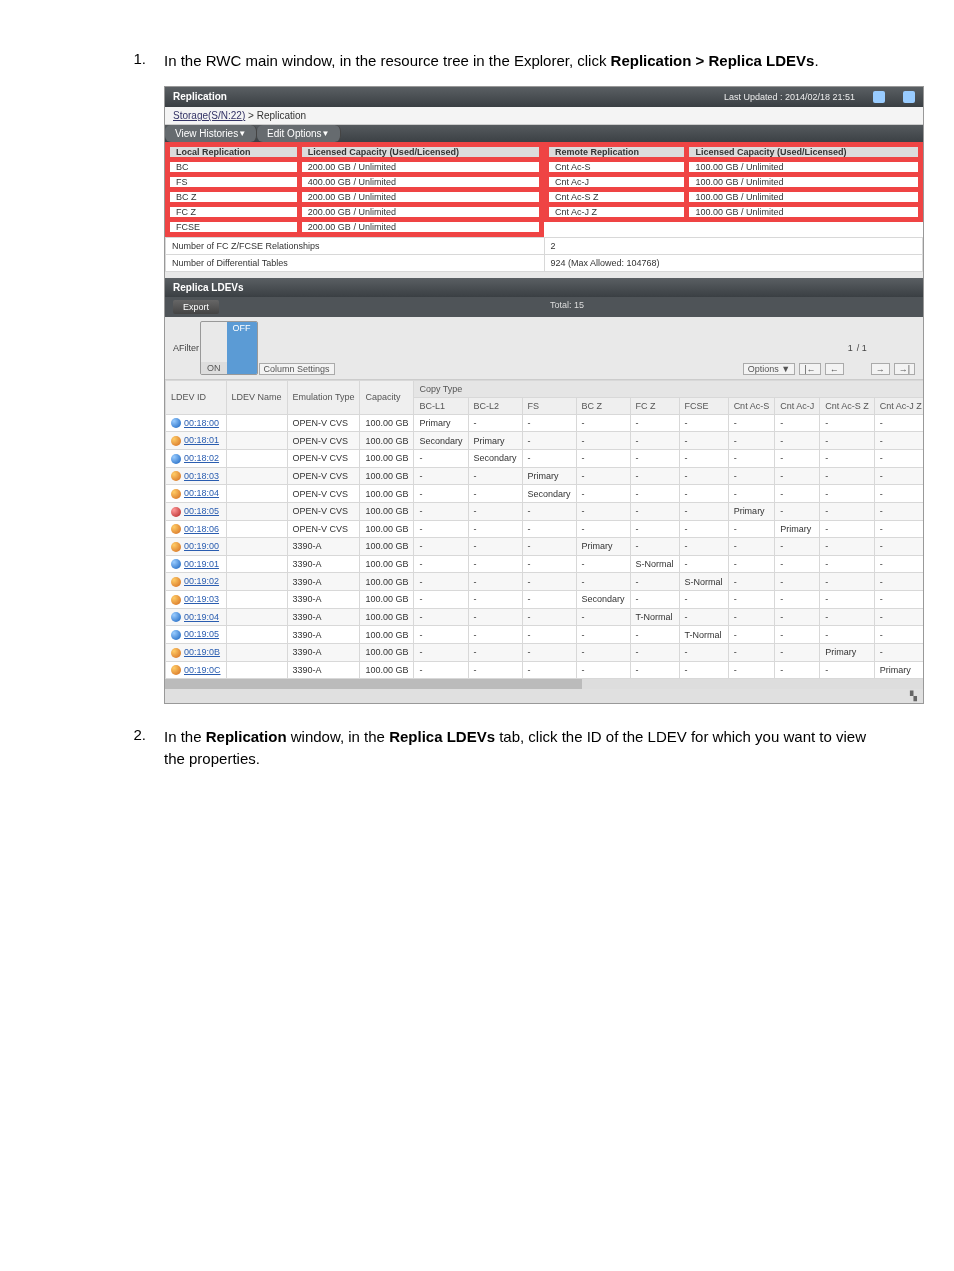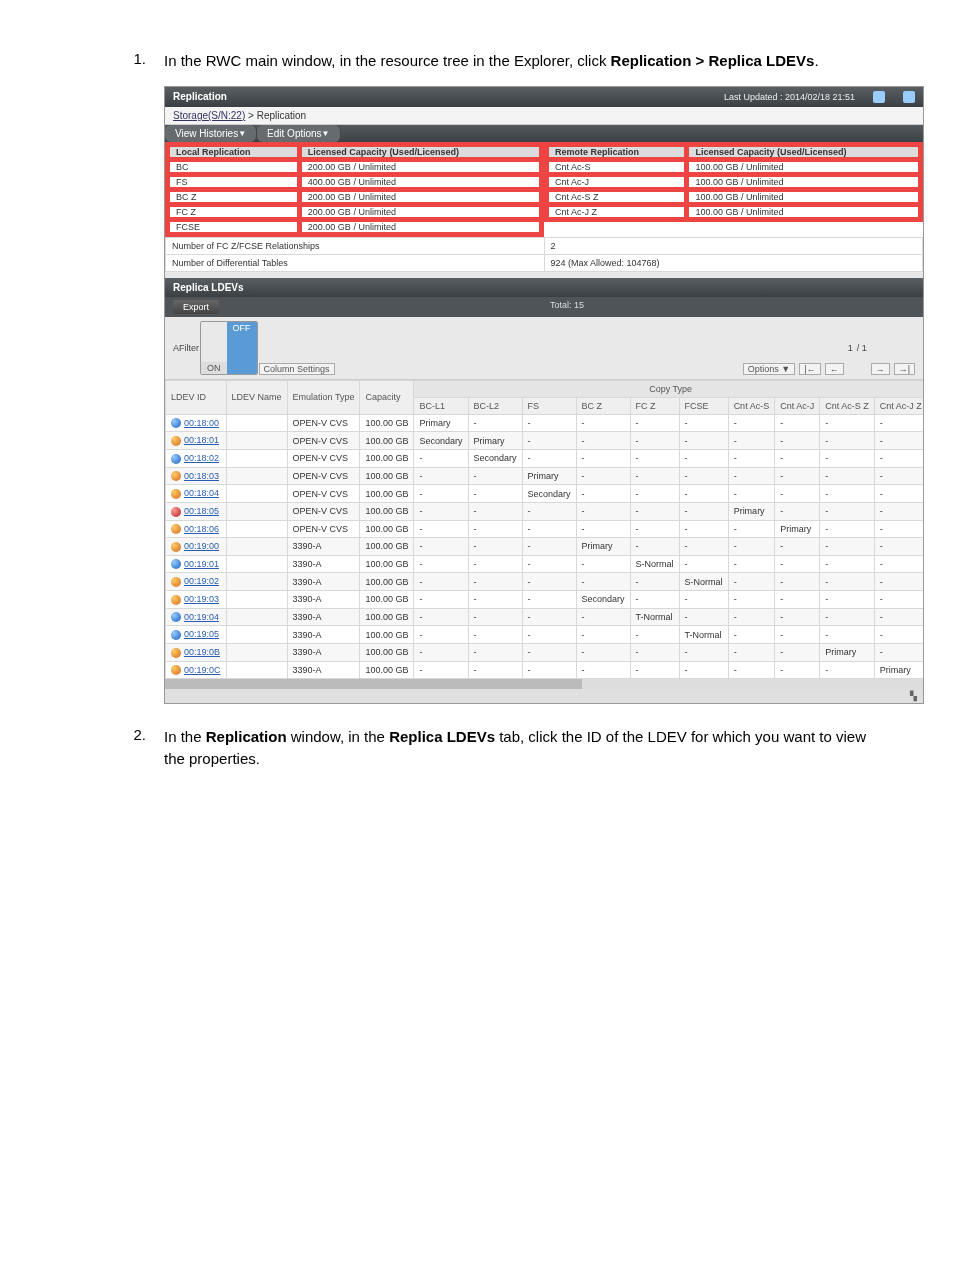--- a/index.html
+++ b/index.html
@@ -31,21 +31,21 @@
   .sub-toolbar .left { display:flex; align-items:center; gap:1px; color:#444; font-size:9px; }
   .sub-toolbar .toggle { display:flex; border:1px solid #999; border-radius:2px; overflow:hidden; }
   .sub-toolbar .toggle span { padding:1px 6px; font-size:9px; }
   .sub-toolbar .toggle .on { background:#5b9bd5; color:#fff; }
   .sub-toolbar .toggle .off { background:#ddd; color:#555;margin-top:40px; }
   .sub-toolbar .right { font-size:9px; color:#444; display:flex; align-items:center; gap:4px;}
   .mini-btn { display:inline-block; border:1px solid #aaa; background:#f3f3f3; padding:0 4px; font-size:9px; color:#555;margin-top:42px; }
   .data-table { width:100%; border-collapse:collapse; font-size:9px; background:#fff; color:#333; }
   .data-table th, .data-table td { border:1px solid #d8d8d8; padding:3px 5px; text-align:left; white-space:nowrap; }
   .data-table th { background:#efefef; color:#555; font-weight:normal; }
-  .data-table th.group { text-align:center; background:#e5e5e5; }
+  .data-table th.group { background:#e5e5e5; }
   .data-table tbody tr:nth-child(even) { background:#f7f7f7; }
   .ldev-link { color:#2a5db0; text-decoration:underline; }
   .orb { width:10px; height:10px; border-radius:50%; display:inline-block; vertical-align:middle; margin-right:3px; }
   .orb.blue { background:radial-gradient(circle at 30% 30%, #9cf, #1560bd); }
   .orb.orange { background:radial-gradient(circle at 30% 30%, #fc6, #d2691e); }
   .orb.red { background:radial-gradient(circle at 30% 30%, #f99, #b22222); }
   .panel-footer { background:#e0e0e0; padding:2px 6px; font-size:9px; color:#666; display:flex; justify-content:flex-end; }
   .hscroll { height:10px; background:#ddd; position:relative; }
   .hscroll .thumb { position:absolute; left:0; top:0; height:100%; width:55%; background:#bbb; }
   .page-foot { margin-top:40px; font-size:12px; color:#333; }

